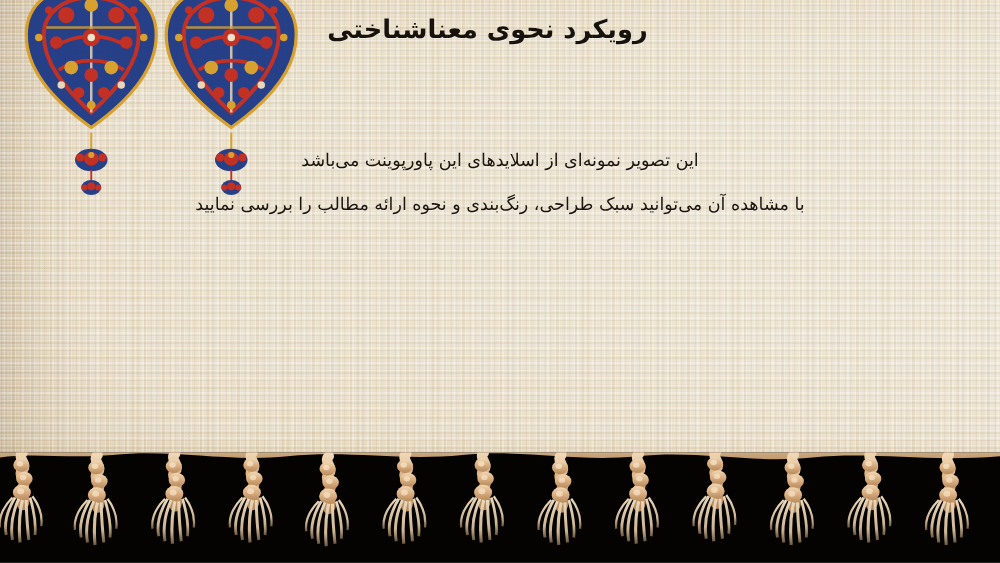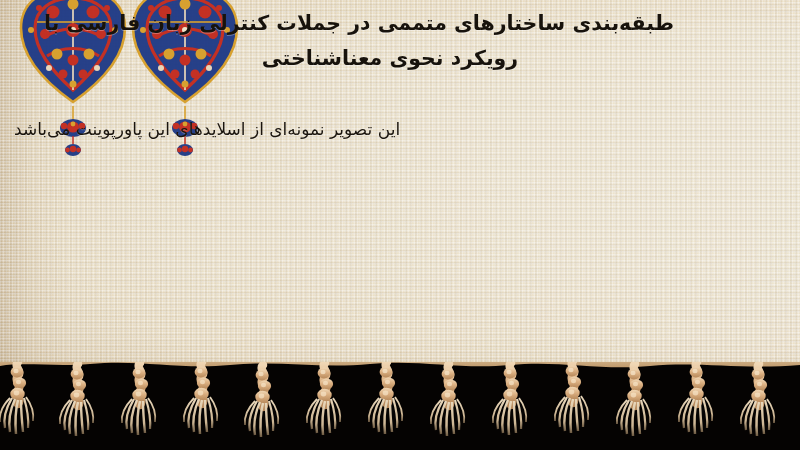--- a/index.html
+++ b/index.html
@@ -145,23 +145,23 @@
     direction: rtl;
   }
   .title-line1 { padding-right: 80px; }
   .title-line2 { padding-right: 18px; }
 
   .body-block {
     position: absolute;
     right: 14px;
     top: 112px;
     width: 772px;
-    text-align: left;
+    text-align: center;
     color: #1a140d;
-    font-size: 17px;
+    font-size: 14px;
     line-height: 35px;
     font-weight: 400;
     text-shadow: 0 1px 0 rgba(255,255,255,0.26);
     direction: rtl;
   }
   .body-line { white-space: nowrap; }
   .bl1 { padding-right: 0px; }
   .bl2 { padding-right: 0px; }
   .bl3 { padding-right: 0px; }
 </style>
@@ -232,26 +232,26 @@
         <use href="#pendant" transform="translate(73,150)"></use>
       </g>
       <g opacity="0.96">
         <use href="#medallion" x="0" y="0" transform="translate(185,88)"></use>
         <use href="#pendant" transform="translate(185,150)"></use>
       </g>
     </svg>
   </div>
 
   <div class="title-block">
-    <div class="title-line1">طبقه‌بندی ساختارهای متممی در جملات کنترلی زبان فارسی با</div>
     <div class="title-line2">رویکرد نحوی معناشناختی</div>
   </div>
 
   <div class="body-block">
     <div class="body-line bl1">این تصویر نمونه‌ای از اسلایدهای این پاورپوینت می‌باشد</div>
+    <div class="body-line bl2">با مشاهده آن می‌توانید سبک طراحی، رنگ‌بندی و نحوه ارائه مطالب را بررسی نمایید</div>
   </div>
 
   <div class="fringe-band">
     <svg class="fringe-svg" viewBox="0 0 800 102" preserveAspectRatio="none">
       <defs>
         <linearGradient id="ropeG" x1="0" y1="0" x2="0" y2="1">
           <stop offset="0%" stop-color="#f0d7b5"></stop>
           <stop offset="45%" stop-color="#dcb183"></stop>
           <stop offset="100%" stop-color="#b88a5c"></stop>
         </linearGradient>

